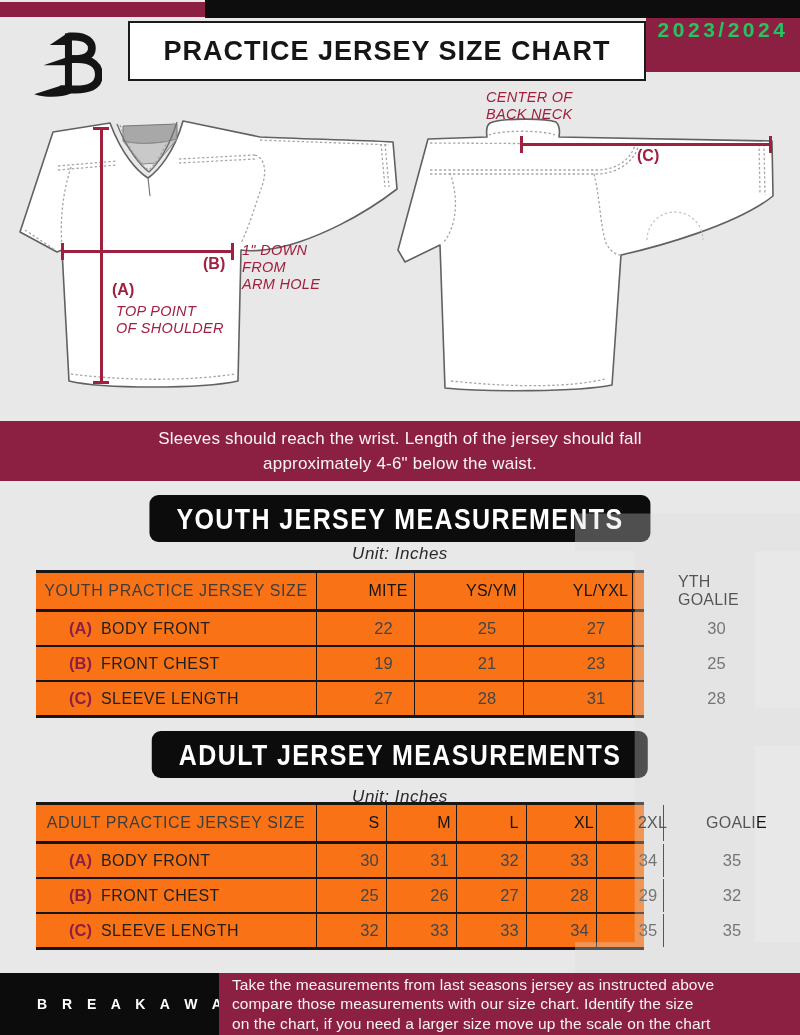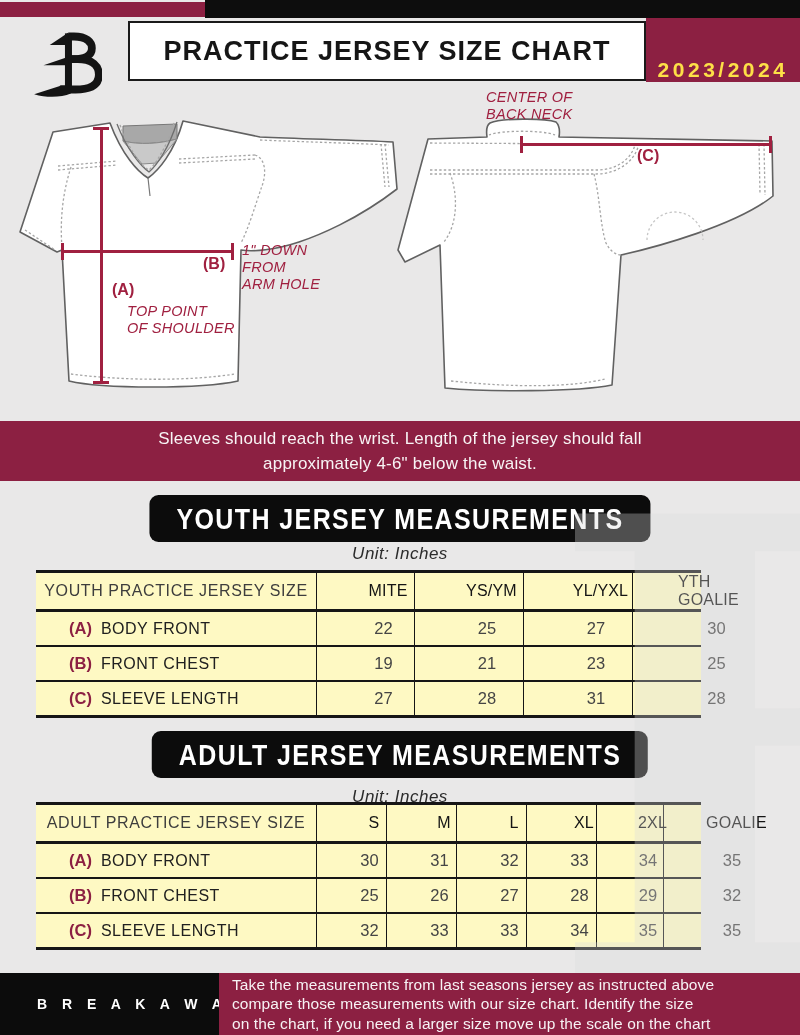--- a/index.html
+++ b/index.html
@@ -14,23 +14,23 @@
   
   .strip-maroon { left:0; top:2px; width:205px; height:15px; background:#8c2042; }
   .strip-black  { left:205px; top:0; width:595px; height:18px; background:#0d0d0d; }
   .title-box {
     left:128px; top:21px; width:518px; height:60px; background:#ffffff;
     border:2px solid #1a1a1a; box-sizing:border-box; z-index:3;
     display:flex; align-items:center; justify-content:center;
     font-size:27px; font-weight:700; letter-spacing:1px; color:#161616; white-space:nowrap;
   }
   .season-box {
-    left:646px; top:18px; width:154px; height:64px; background:#8c2042; z-index:2;
-    display:flex; align-items:flex-end; justify-content:center;
-    color:#fde047; font-size:21px; font-weight:700; letter-spacing:3.5px; white-space:nowrap;
+    left:646px; top:18px; width:154px; height:54px; background:#8c2042; z-index:2;
+    display:flex; align-items:flex-start; justify-content:center;
+    color:#22c55e; font-size:21px; font-weight:700; letter-spacing:3.5px; white-space:nowrap;
   }
 
   
   .mline { background:#a02040; z-index:2; }
   .mlabel { z-index:3; color:#a02040; font-weight:700; font-size:16px; white-space:nowrap; }
   .mcap   { z-index:3; color:#a02040; font-style:italic; font-size:14.5px; line-height:17px; white-space:nowrap; letter-spacing:.3px; }
   .st  { fill:none; stroke:#a6a6a6; stroke-width:1.3; stroke-dasharray:2.4 2.2; }
   .st2 { fill:none; stroke:#c6c6c6; stroke-width:1.3; stroke-dasharray:2.4 2.4; }
 
   
@@ -50,21 +50,21 @@
     display:inline-block; transform:scaleY(1.18);
     font-size:25px; font-weight:700; letter-spacing:1.4px;
   }
   .unit-line {
     left:0; width:800px; text-align:center; font-style:italic;
     font-size:17px; color:#2b2b2b; letter-spacing:.5px;
   }
 
   
   .sizing-table {
-    left:36px; width:665px; background:#fef9c3;
+    left:36px; width:608px; background:#f97316;
     border-top:3px solid #161616; border-bottom:3px solid #161616;
   }
   .t-row { display:grid; }
   .youth-cols { grid-template-columns:280px 98px 109px 109px 132px; }
   .adult-cols { grid-template-columns:280px 70px 70px 70px 70px 67px 101px; }
   .h-row { height:36px; border-bottom:3px solid #161616; }
   .d-row { height:33px; }
   .d-row + .d-row { border-top:2px solid #161616; }
   .cell { display:flex; align-items:center; justify-content:center; height:100%; }
   .cell + .cell { border-left:1.5px solid #161616; }
@@ -174,21 +174,21 @@
     <div>BACK NECK</div>
   </div>
   <div class="abs mlabel" style="left:637px;top:147px">(C)</div>
   <div class="abs mlabel" style="left:203px;top:255px">(B)</div>
   <div class="abs mcap" style="left:242px;top:242px">
     <div>1" DOWN</div>
     <div>FROM</div>
     <div>ARM HOLE</div>
   </div>
   <div class="abs mlabel" style="left:112px;top:281px">(A)</div>
-  <div class="abs mcap" style="left:127px;top:303px">
+  <div class="abs mcap" style="left:116px;top:303px">
     <div>TOP POINT</div>
     <div>OF SHOULDER</div>
   </div>
 
   <div class="abs notice">
     <div>Sleeves should reach the wrist. Length of the jersey should fall</div>
     <div>approximately 4-6" below the waist.</div>
   </div>
 
   <div class="abs sec-banner" style="top:495px">

